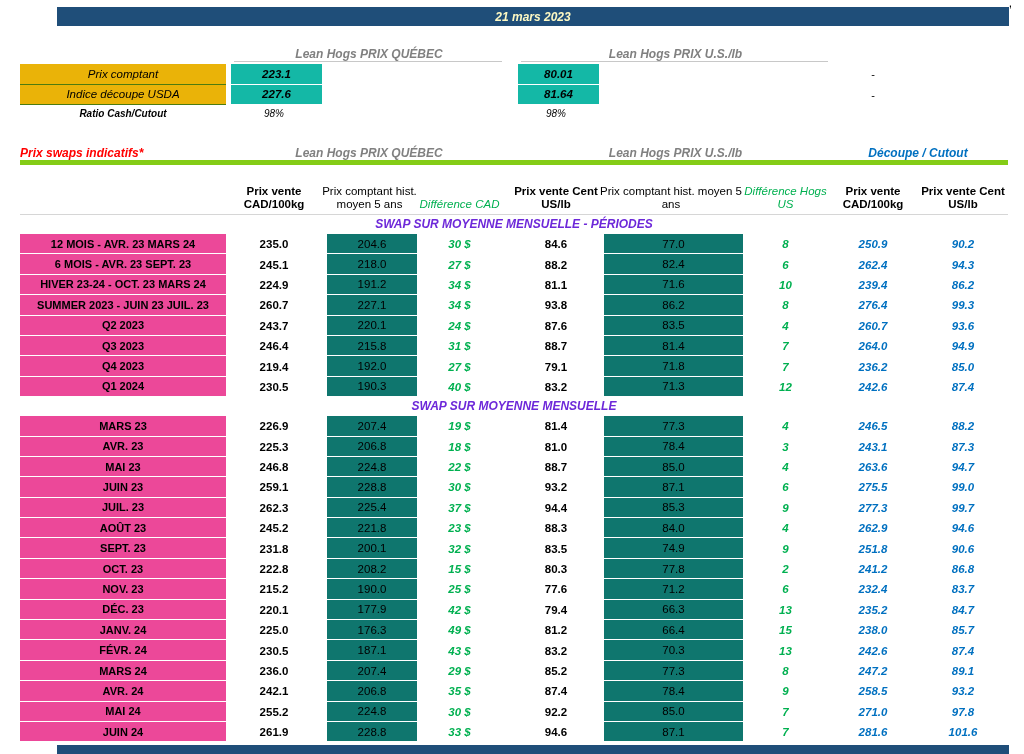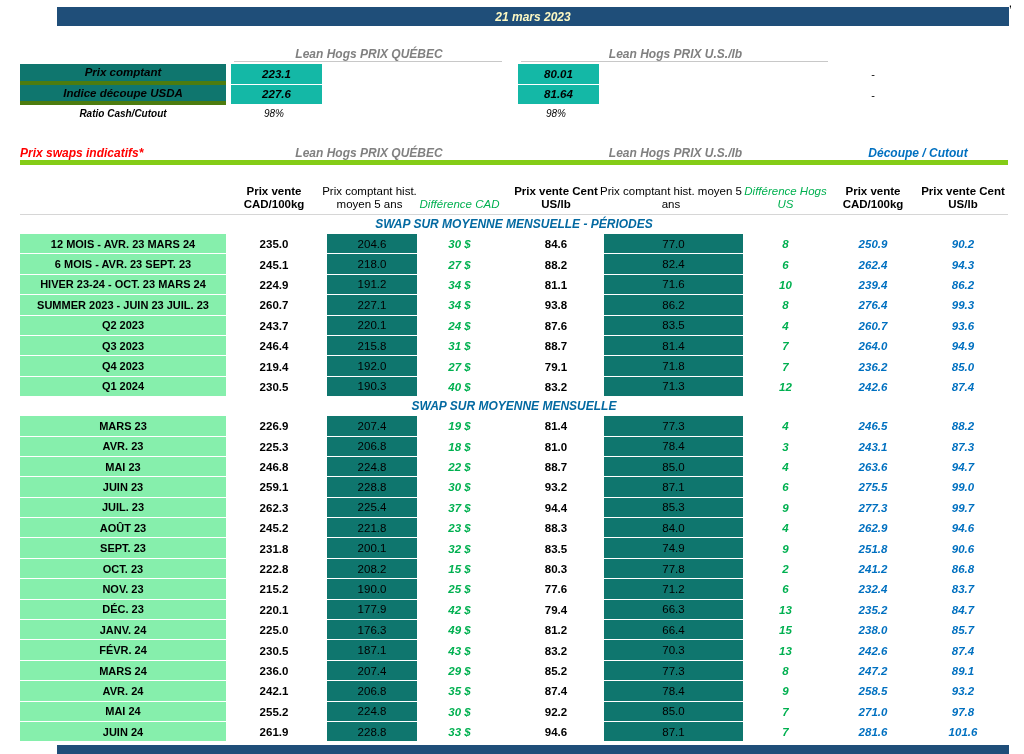--- a/index.html
+++ b/index.html
@@ -42,22 +42,22 @@
   
   .spot-hdr-row { height:24px; align-items:end; padding-bottom:2px; }
   .gray-hdr {
     color:#808080; font-weight:bold; font-style:italic; font-size:12px;
     text-align:center; padding-left:2px;margin-left:8px;
   }
   .underline { border-bottom:1px solid #c8c8c8; }
   .spot-row { height:20.5px; }
   .spot-row > .cell { height:100%; display:flex; align-items:center; justify-content:center; }
   .spot-lbl {
-    background:#0f766e; font-weight:bold; font-style:italic;
-    border-bottom:4px solid #4d7c0f;
+    background:#eab308; font-weight:normal; font-style:italic;
+    border-bottom:1px solid #4d7c0f;
   }
   .spot-val {
     background:#14b8a6; font-weight:bold; font-style:italic;
     border-left:5px solid #fff; border-bottom:1px solid #fff;
   }
   .dash { font-size:11px; }
   .ratio-row { height:17px; }
   .ratio-row .cell { font-size:10px; font-style:italic; }
   .ratio-row .spot-ratio-lbl { font-weight:bold; }
 
@@ -73,29 +73,29 @@
     color:#0070C0; font-weight:bold; font-style:italic; font-size:12px;
     text-align:center;
   }
   .colhdr-row { height:50px; align-items:end; padding-bottom:3px; border-bottom:1px solid #d6d6d6; }
   .colhdr { font-size:11.5px; line-height:1.12; white-space:normal;margin-top:6px; }
   .colhdr.b { font-weight:bold; }
   .colhdr.diff-h { color:#00B050; font-style:italic; }
 
   .title-row { height:19px; }
   .section-title {
-    color:#0369a1; font-weight:bold; font-style:italic; font-size:12px;
+    color:#6d28d9; font-weight:bold; font-style:italic; font-size:12px;
     text-align:center; line-height:19px;
   }
 
   
   .data-row { height:20.4px; }
   .data-row > .cell { height:100%; display:flex; align-items:center; justify-content:center; }
   .lbl {
-    background:#86efac; font-weight:bold; font-size:11px;
+    background:#ec4899; font-weight:bold; font-size:11px;
     border-bottom:1px solid #fff;
   }
   .vente { font-weight:bold; }
   .hist {
     background:#0f766e;
     border-left:5px solid #fff; border-bottom:1px solid #fff;
   }
   .diffv { color:#00B050; font-style:italic; font-weight:bold; }
   .cut { color:#0070C0; font-style:italic; font-weight:bold; }
 </style>

